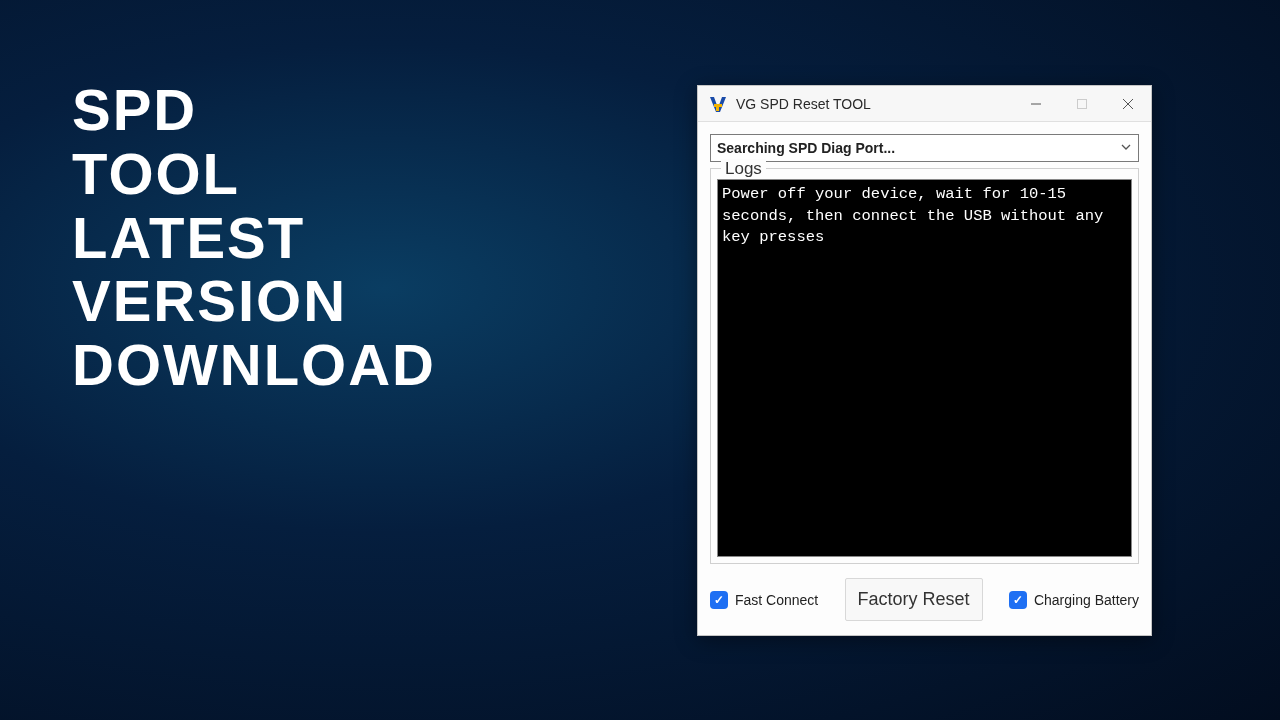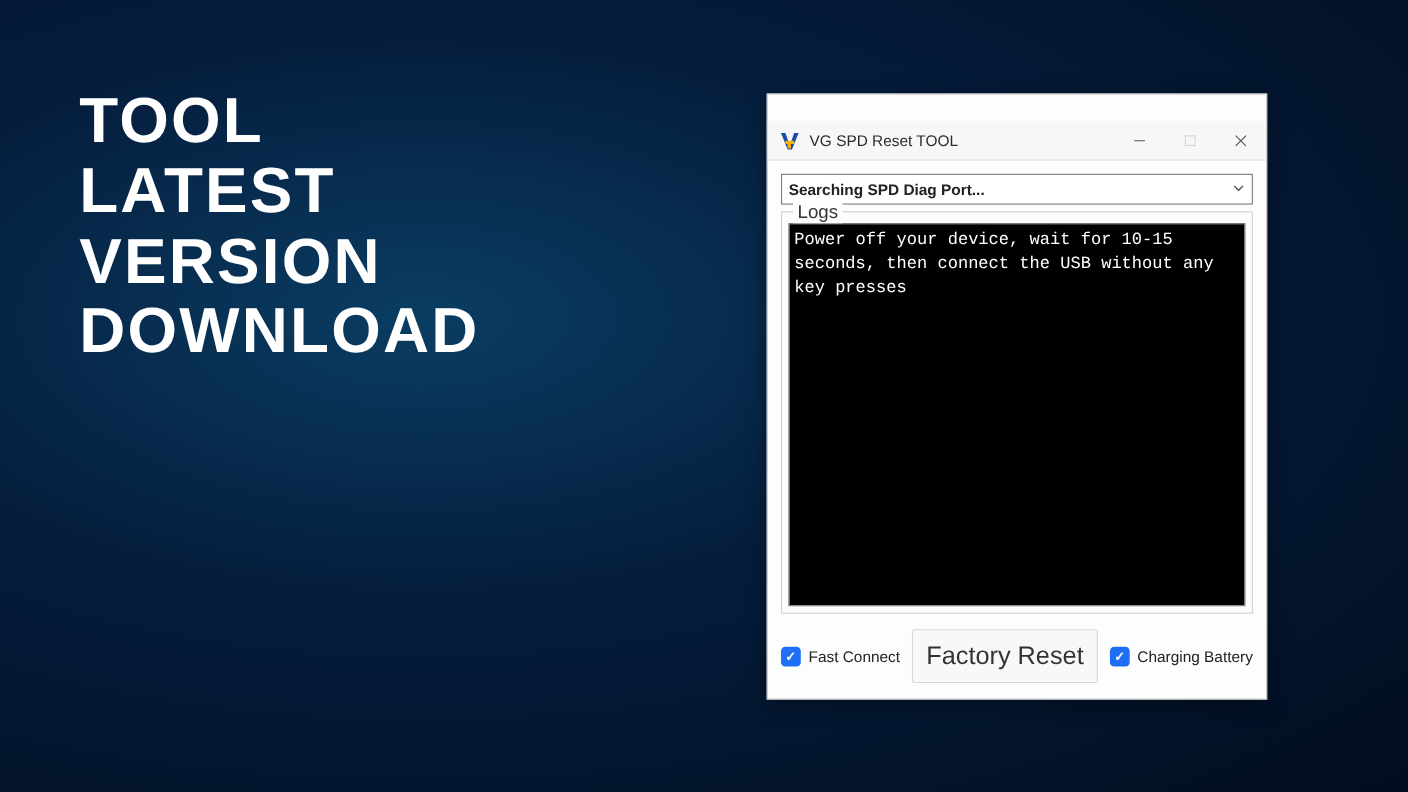--- a/index.html
+++ b/index.html
@@ -25,21 +25,20 @@
   background: #fdfdfd;
   border: 1px solid #c5c5c5;
   box-shadow: 0 4px 20px rgba(0,0,0,.4);
   display: flex; flex-direction: column;
 }
 .titlebar {
   height: 36px;
   display: flex; align-items: center;
   background: #f7f7f7;
   border-bottom: 1px solid #e0e0e0;
-  margin-top: 24px;
 }
 .app-icon {
   width: 20px; height: 20px; margin: 0 8px 0 10px;
   position: relative;
 }
 .app-icon svg { width: 100%; height: 100%; }
 .titlebar-text { color: #2b2b2b; font-size: 14px; flex: 1; }
 .win-controls { display: flex; }
 .win-btn {
   width: 46px; height: 36px;
@@ -95,29 +94,30 @@
   width: 18px; height: 18px;
   border-radius: 4px;
   background: #1e6ff3;
   display: flex; align-items: center; justify-content: center;
   color: #fff; font-size: 12px; font-weight: bold;
 }
 .factory-btn {
   border: 1px solid #d8d8d8;
   background: #f8f8f8;
   padding: 10px 12px;
-  font-size: 23px; color: #333;
+  font-size: 18px; color: #333;
   border-radius: 2px;
   text-align: center;
 }
 </style>
 </head>
 <body>
 
 <div class="promo-text">
+  <div>SPD</div>
   <div>TOOL</div>
   <div>LATEST</div>
   <div>VERSION</div>
   <div>DOWNLOAD</div>
 </div>
 
 <div class="app-window">
   <div class="titlebar">
     <div class="app-icon">
       <svg viewBox="0 0 20 20">

